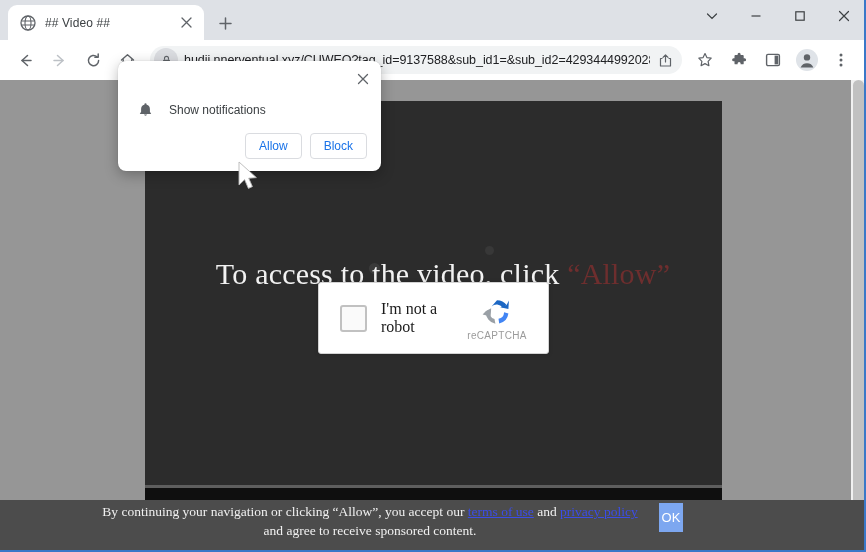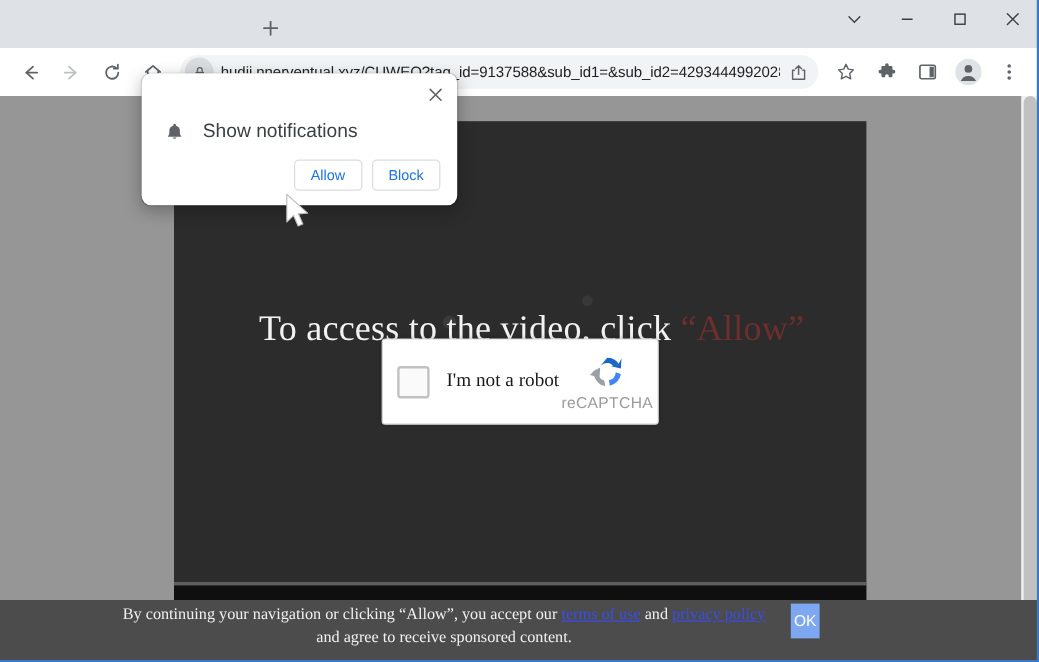--- a/index.html
+++ b/index.html
@@ -150,41 +150,41 @@
 
   
   .recaptcha {
     position: absolute; left: 173px; top: 181px;
     width: 231px; height: 72px;
     background: #ffffff;
     border: 1px solid #d3d3d3;
     border-radius: 3px;
     box-shadow: 0 0 4px rgba(0,0,0,0.18);
     display: flex; align-items: center;
-    padding: 0 12px;
+    padding: 0 21px;
   }
   .rc-checkbox {
     width: 27px; height: 27px; flex: 0 0 27px;
     border: 2px solid #c1c1c1;
     background: #fafafa;
     border-radius: 3px;
   }
   .rc-label {
     flex: 1;
     margin-left: 14px;
     font-family: "Liberation Serif", serif;
     font-size: 16px;
     color: #1a1a1a;
   }
   .rc-logo {
     width: 60px; flex: 0 0 60px;
     display: flex; flex-direction: column; align-items: center;
   }
   .rc-brand {
-    font-size: 13px; color: #9b9b9b;
+    font-size: 10px; color: #9b9b9b;
     letter-spacing: 0.3px; margin-top: 2px;
   }
 
   
   .progress-bar {
     position: absolute; left: 0; bottom: 43px; width: 577px; height: 3px;
     background: #5e5e5e;
   }
   .progress-played { height: 3px; width: 0px; background: #cc0000; }
 
@@ -257,21 +257,21 @@
   }
   .perm-row {
     position: absolute; left: 17px; top: 39px;
     display: flex; align-items: center;
   }
   .perm-bell {
     width: 20px; height: 20px; flex: 0 0 20px;
     display: flex; align-items: center; justify-content: center;
     margin-right: 14px;
   }
-  .perm-item-label { font-size: 16px; color: #3c4043; }
+  .perm-item-label { font-size: 12px; color: #3c4043; }
   .perm-actions {
     position: absolute; right: 14px; bottom: 12px;
     display: flex; gap: 8px;
   }
   .perm-btn {
     height: 26px; min-width: 54px;
     border: 1px solid #dadce0;
     border-radius: 4px;
     background: #ffffff;
     color: #1a73e8;
@@ -287,20 +287,35 @@
     z-index: 55; pointer-events: none;
   }
 </style>
 </head>
 <body>
 
 <div class="window">
 
   <div class="tabstrip">
 
+    <div class="tab">
+      <span class="tab-favicon">
+        <svg width="16" height="16" viewBox="0 0 16 16">
+          <circle cx="8" cy="8" r="7" fill="none" stroke="#5f6368" stroke-width="1.3"></circle>
+          <ellipse cx="8" cy="8" rx="3" ry="7" fill="none" stroke="#5f6368" stroke-width="1.1"></ellipse>
+          <path d="M1.3 6h13.4M1.3 10h13.4" stroke="#5f6368" stroke-width="1.1" fill="none"></path>
+        </svg>
+      </span>
+      <span class="tab-title">## Video ##</span>
+      <span class="tab-close">
+        <svg width="11" height="11" viewBox="0 0 11 11">
+          <path d="M1 1 L10 10 M10 1 L1 10" stroke="#5f6368" stroke-width="1.3" stroke-linecap="round"></path>
+        </svg>
+      </span>
+    </div>
 
     <div class="newtab">
       <svg width="13" height="13" viewBox="0 0 13 13">
         <path d="M6.5 1v11M1 6.5h11" stroke="#5f6368" stroke-width="1.5" stroke-linecap="round"></path>
       </svg>
     </div>
 
     <div class="caption">
       <div class="cap-btn">
         <svg width="12" height="12" viewBox="0 0 12 12">

